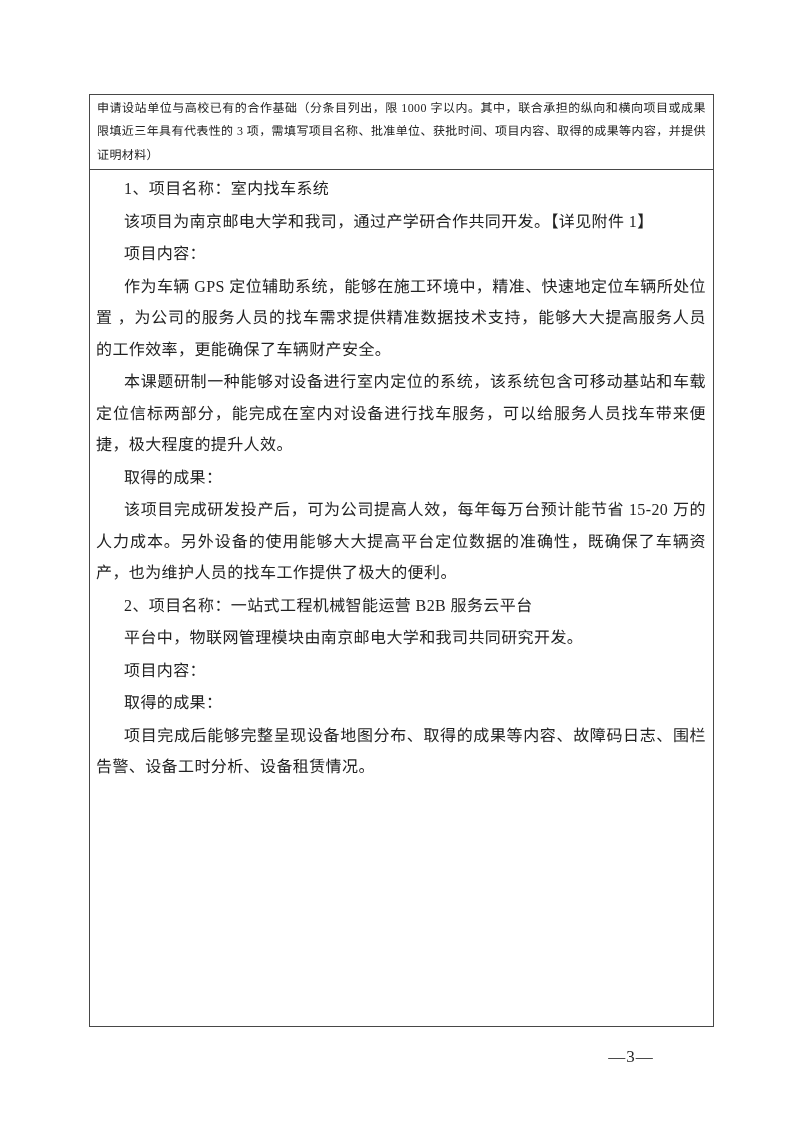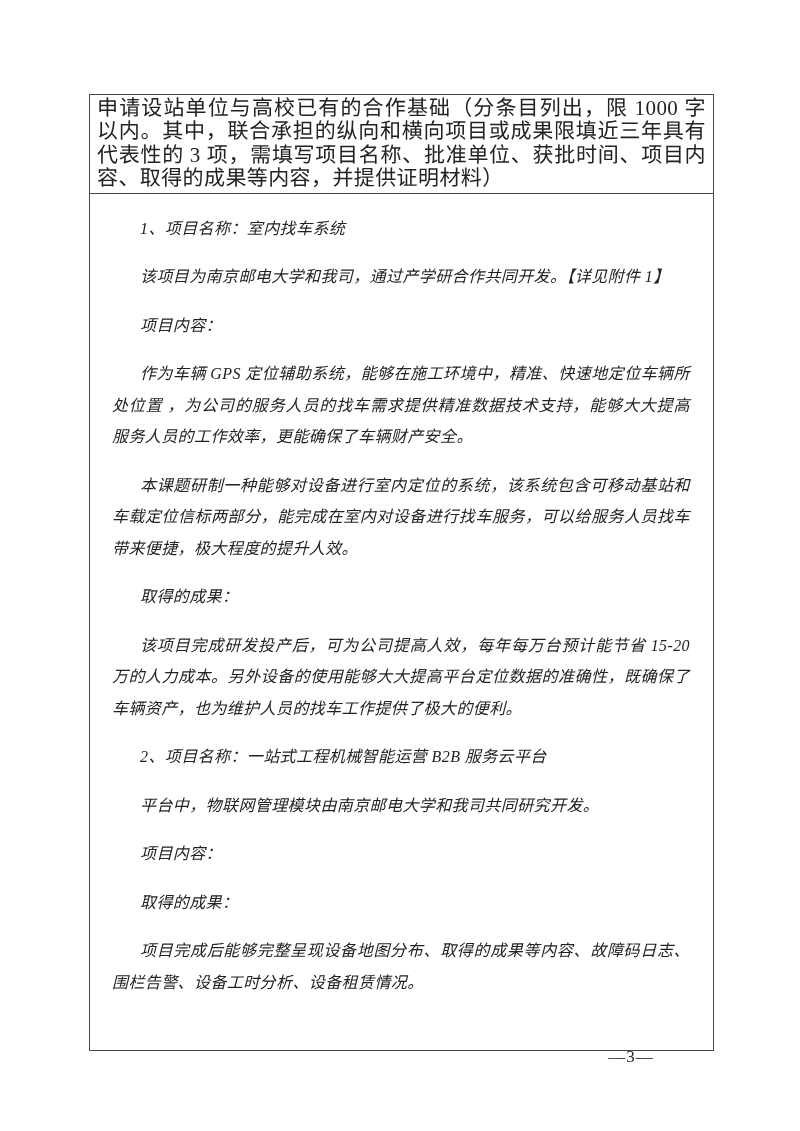--- a/index.html
+++ b/index.html
@@ -24,39 +24,38 @@
     position: absolute;
     left: 89px;
     top: 94px;
     width: 623px;
     border: 1px solid #484848;
     background: #ffffff;
   }
   .cell-header {
     border-bottom: 1px solid #484848;
     padding: 2px 7px 2px 7px;
-    font-size: 21px;
+    font-size: 12px;
     line-height: 23.4px;
     letter-spacing: 0.4px;
     text-align: justify;
     color: #222222;
   }
   .cell-body {
     padding: 2px 6px 12px 5px;
     min-height: 842px;
   }
   .para {
-    margin: 17px;
+    margin: 1px;
     font-size: 16px;
     line-height: 31.5px;
     letter-spacing: 0.4px;
     text-indent: 28px;
     text-align: justify;
     color: #222222;
-    font-style: italic;
   }
   .page-no {
     position: absolute;
     left: 596px;
     top: 1047px;
     width: 70px;
     text-align: center;
     font-size: 17px;
     letter-spacing: 1px;
     color: #2a2a2a;

